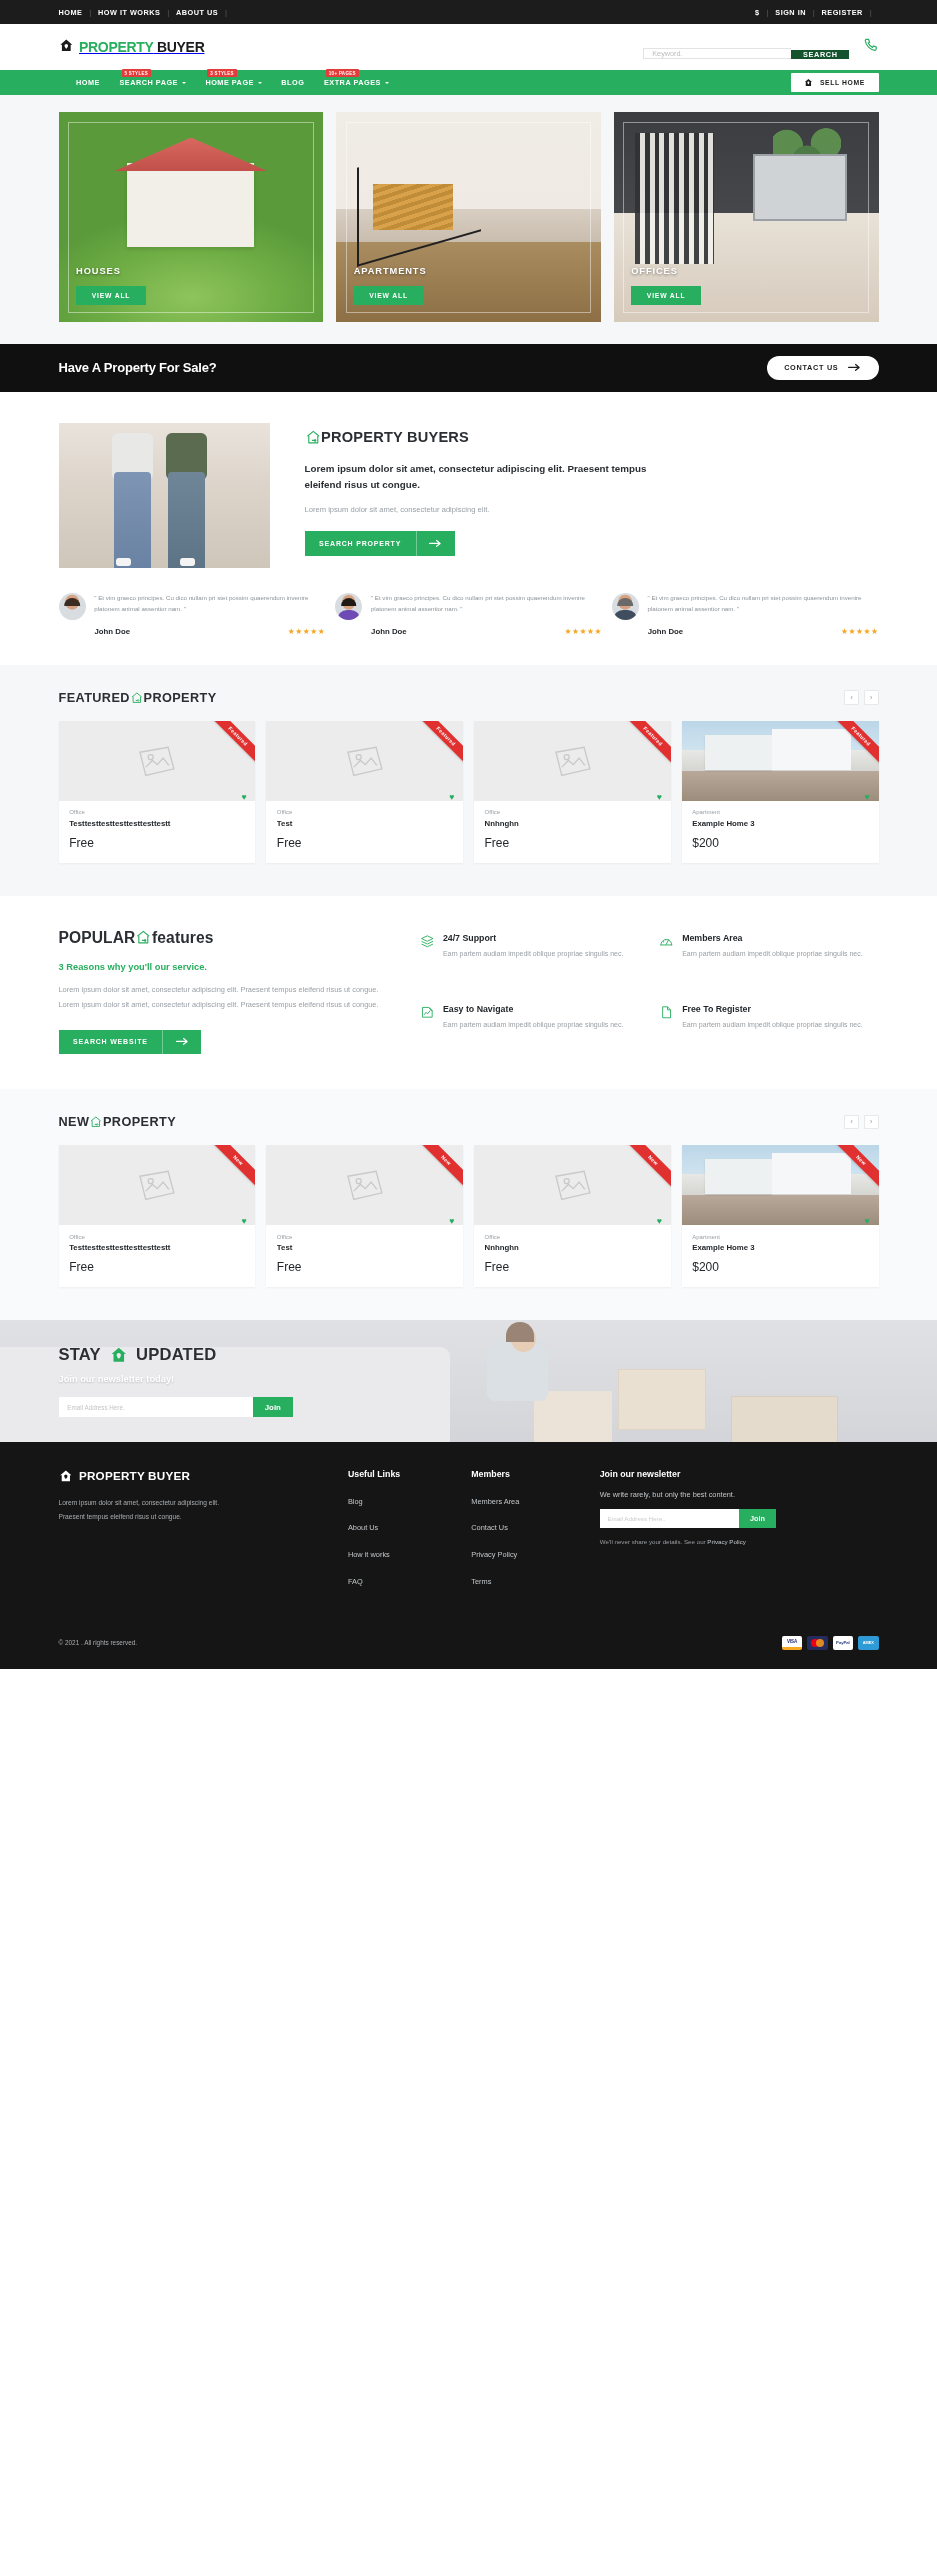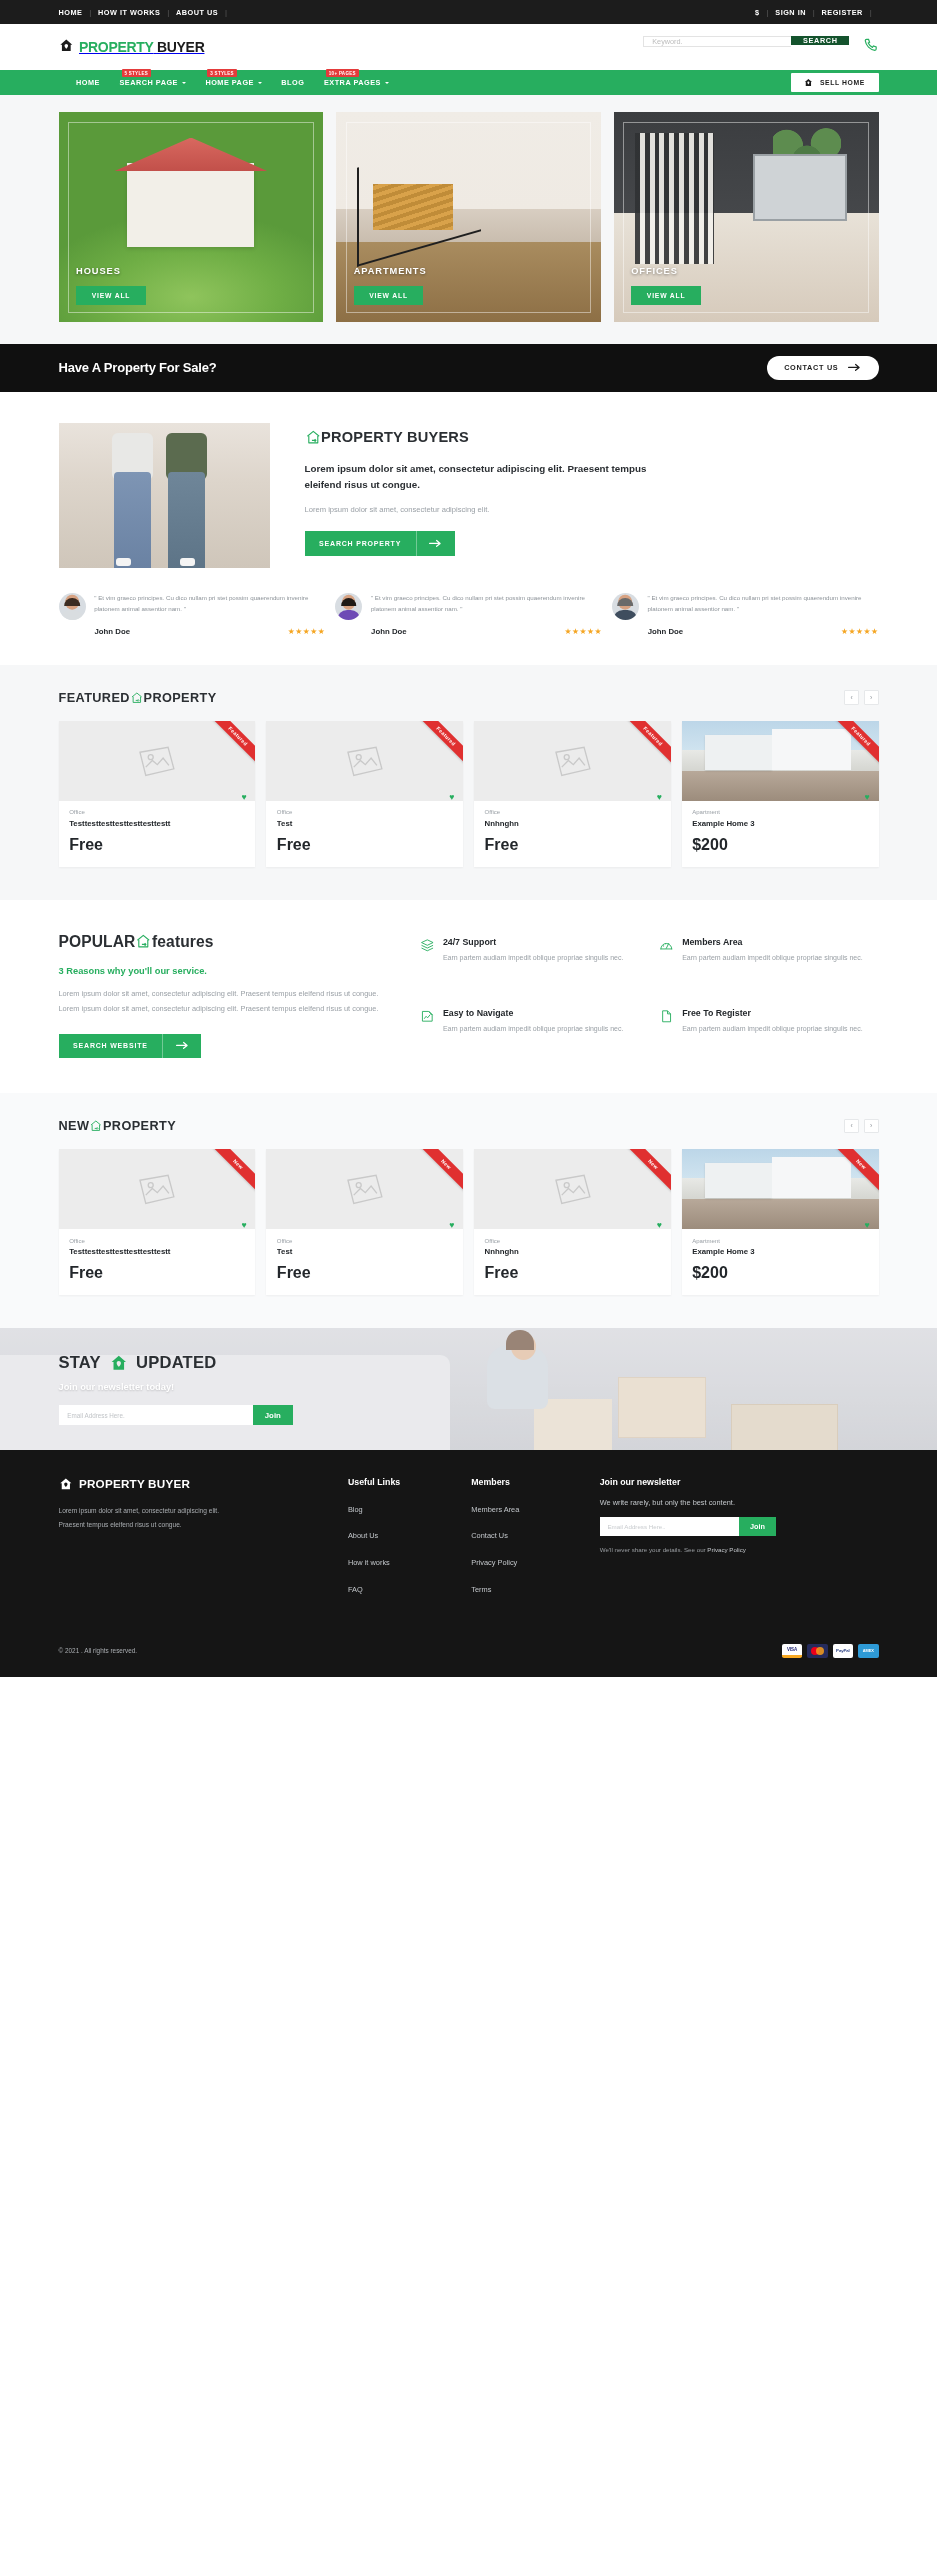--- a/index.html
+++ b/index.html
@@ -26,21 +26,21 @@
   .tb-sep { color: #5a5a5a; font-size: 7.8px; margin: 0 6.8px; }
 
   
   .header { background: #fff; height: 46px; display: flex; align-items: center; }
   .header .wrap { display: flex; align-items: center; justify-content: space-between; }
   .brand { display: flex; align-items: center; gap: 5.9px; }
   .brand-txt { font-size: 14px; font-weight: 800; letter-spacing: -0.3px; }
   .brand-txt .g { color: #27ae5f; }
   .brand-txt .d { color: #1c1c1c; }
   .head-right { display: flex; align-items: center; gap: 12.7px; }
-  .searchbox { display: flex; align-items: flex-start; height: 23.4px; }
+  .searchbox { display: flex; align-items: flex-end; height: 23.4px; }
   .searchbox input {
     width: 148px; border: 1px solid #e3e3e3; border-right: none; outline: none;
     font-size: 7.3px; padding: 0 7.8px; color: #555; font-family: inherit; background: #fff;
   }
   .searchbox input::placeholder { color: #bdbdbd; }
   .searchbox button {
     background: #14532d; color: #fff; border: none; font-size: 7.3px; font-weight: 700;
     letter-spacing: 0.6px; padding: 0 11.7px; cursor: pointer; font-family: inherit;
   }
   .phone-ic { color: #27ae5f; }
@@ -240,21 +240,21 @@
   }
   .heart {
     position: absolute; right: 8.8px; top: 72px; color: #27ae5f; font-size: 8.8px; line-height: 1; cursor: pointer;
   }
   .pbody { padding: 8.8px 10.7px 12.7px; }
   .ptype { font-size: 6px; color: #9aa0a6; margin-bottom: 3.9px; }
   .pname {
     font-size: 7.8px; font-weight: 700; color: #23272b; white-space: nowrap; overflow: hidden;
     margin-bottom: 7.8px;
   }
-  .pprice { font-size: 16px; font-weight: 700; color: #23272b; }
+  .pprice { font-size: 12px; font-weight: 400; color: #23272b; }
   .ph-icon svg { display: block; }
 
   
   .features { background: #fff; padding: 33px 0 35px; }
   .features .wrap { display: flex; gap: 39px; }
   .feat-left { width: 322px; flex: none; }
   .feat-left h2 { font-size: 15.6px; font-weight: 800; letter-spacing: 0.1px; }
   .feat-green { color: #27ae5f; font-size: 9.3px; font-weight: 700; margin: 9.8px 0 10.7px; }
   .feat-p { font-size: 7.4px; color: #9aa0a6; line-height: 1.95; margin-bottom: 17.6px; }
   .feat-right { flex: 1; display: grid; grid-template-columns: 1fr 1fr; gap: 21.5px 19.5px; padding-top: 3.9px; }

